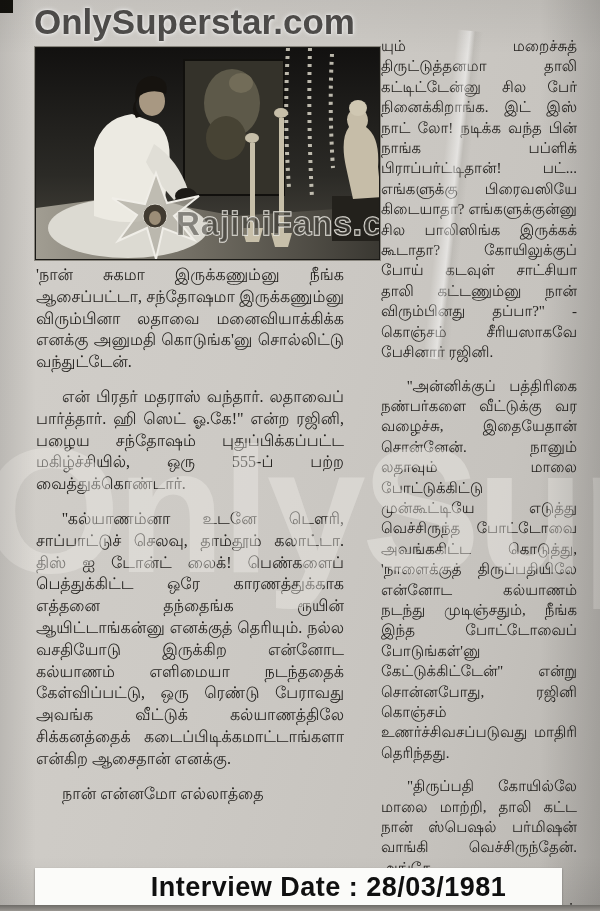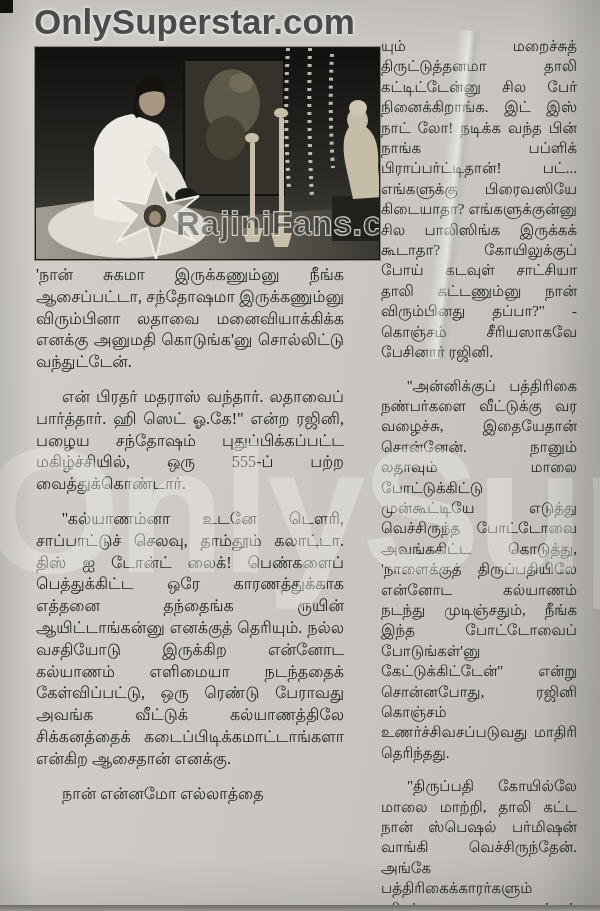--- a/index.html
+++ b/index.html
@@ -145,16 +145,19 @@
       <p class="para">என் பிரதர் மதராஸ் வந்தார். லதாவைப் பார்த்தார். ஹி ஸெட் ஓ.கே!" என்ற ரஜினி, பழைய சந்தோஷம் புதுப்பிக்கப்பட்ட மகிழ்ச்சியில், ஒரு 555-ப் பற்ற வைத்துக்கொண்டார்.</p>
       <p class="para">''கல்யாணம்னா உடனே டௌரி, சாப்பாட்டுச் செலவு, தாம்தூம் கலாட்டா. திஸ் ஐ டோன்ட் லைக்! பெண்களைப் பெத்துக்கிட்ட ஒரே காரணத்துக்காக எத்தனை தந்தைங்க ரூயின் ஆயிட்டாங்கன்னு எனக்குத் தெரியும். நல்ல வசதியோடு இருக்கிற என்னோட கல்யாணம் எளிமையா நடந்ததைக் கேள்விப்பட்டு, ஒரு ரெண்டு பேராவது அவங்க வீட்டுக் கல்யாணத்திலே சிக்கனத்தைக் கடைப்பிடிக்கமாட்டாங்களா என்கிற ஆசைதான் எனக்கு.</p>
       <p class="para">நான் என்னமோ எல்லாத்தை</p>
     </div>
 
   <div class="ghost-watermark">OnlySuperstar</div>
 
   <div class="paper-crease"></div>
   <div class="scan-vignette"></div>
 
+  <div class="footer-bar">
+    <span class="footer-text">Interview Date : 28/03/1981</span>
+  </div>
 
   <div class="bottom-strip"></div>
 
 </div>
 
 </body></html>

